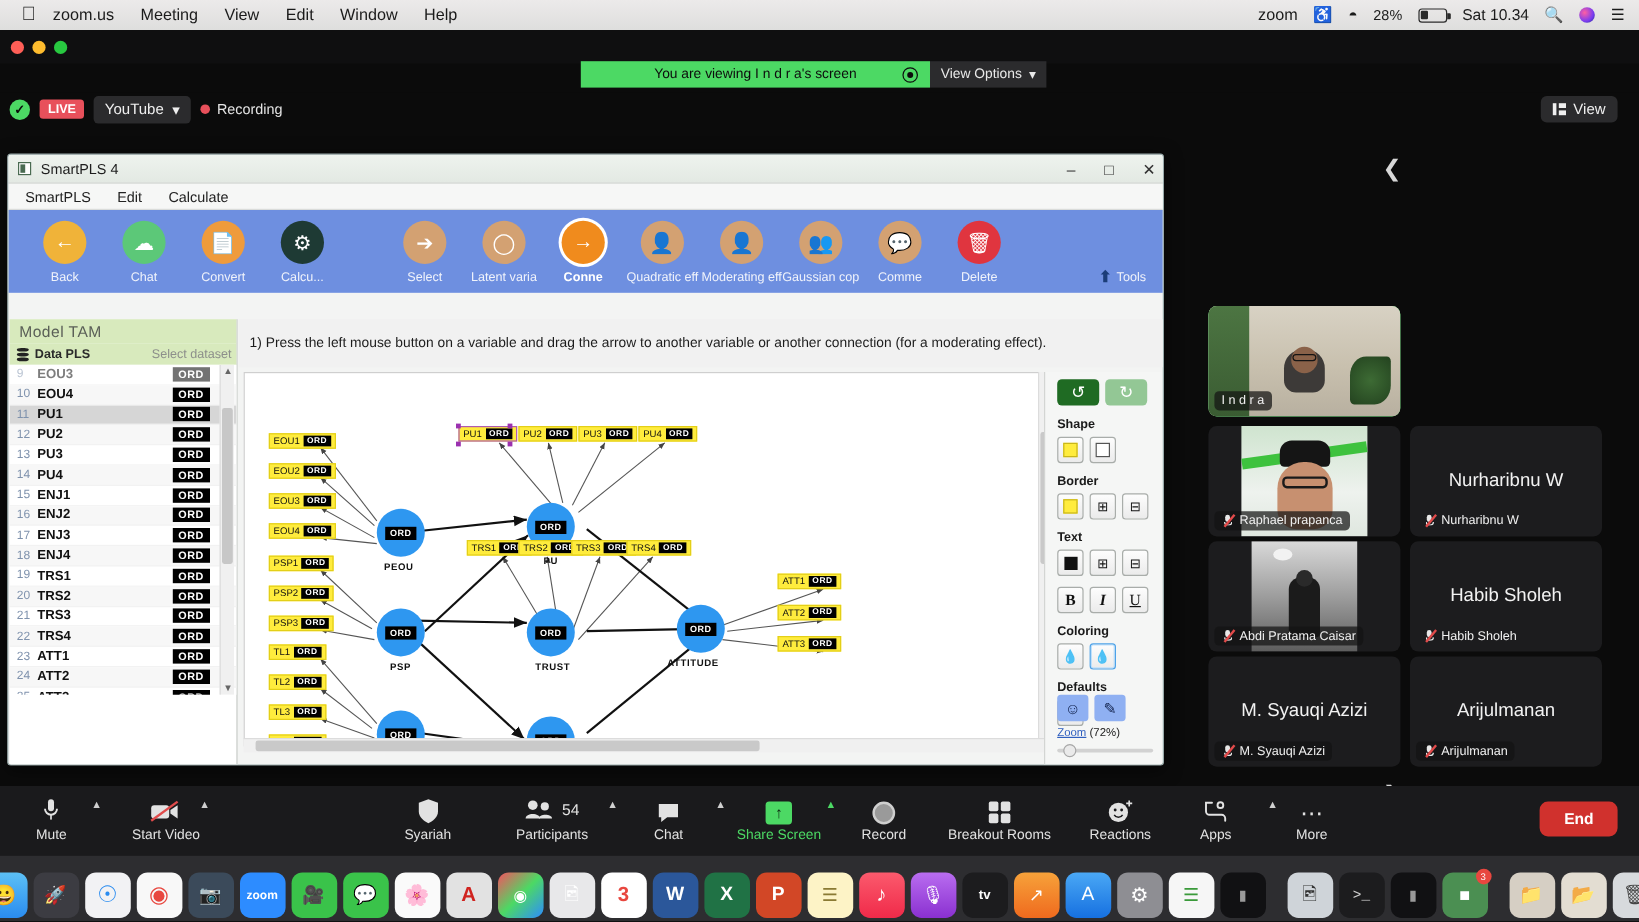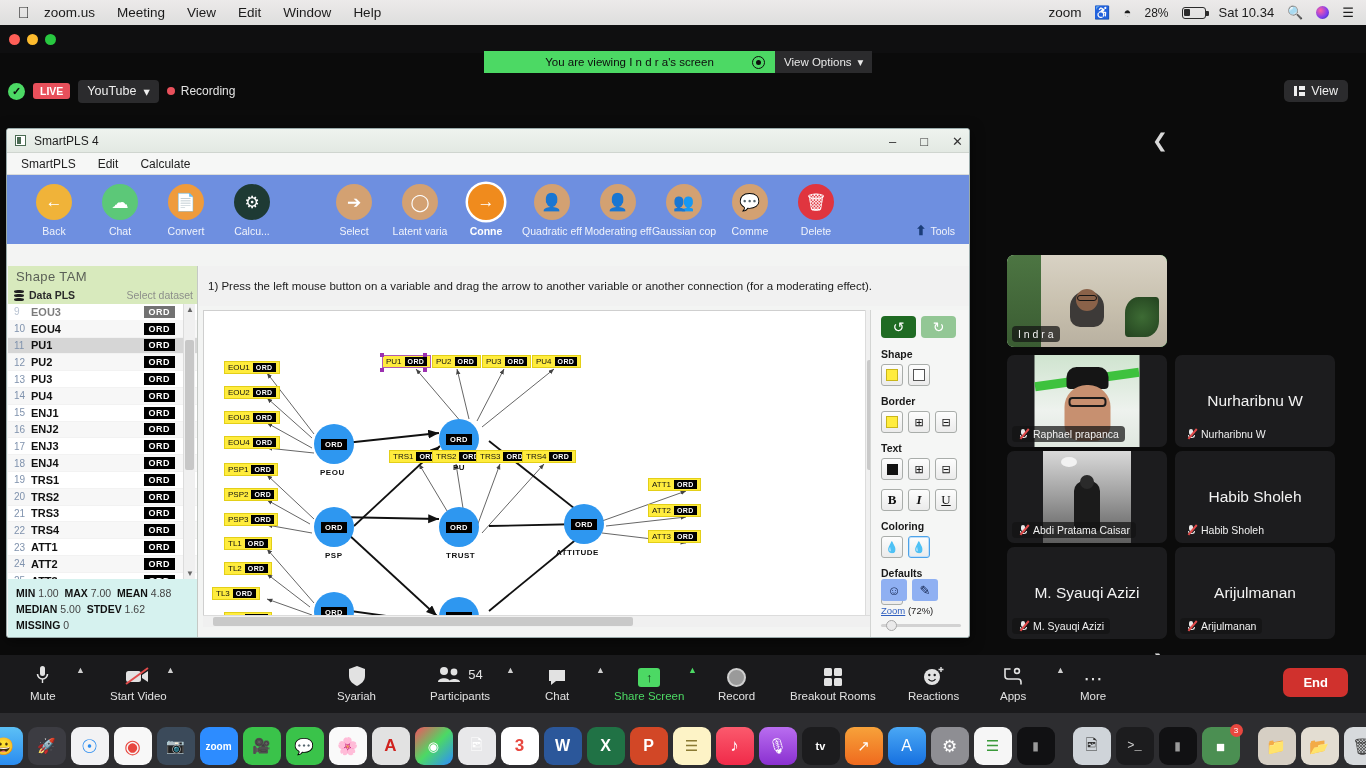--- a/index.html
+++ b/index.html
@@ -352,21 +352,21 @@
         <span class="tbcirc" style="background:#e0353f">🗑</span>
         <span class="tblabel">Delete</span>
       </div>
       <div id="tools-tag">
         <span class="up-arrow">⬆</span>
         <span>Tools</span>
       </div>
     </div>
 
     <div id="datapanel">
-      <div id="dp-head">Shape TAM</div>
+      <div id="dp-head">Model TAM</div>
       <div id="dp-sub">
         <span class="dbicon">
             <i></i>
             <i></i>
             <i></i>
           </span>
         <b>Data PLS</b>
         <span class="sel">Select dataset</span>
       </div>
       <div id="dp-list">
@@ -452,40 +452,20 @@
         </div>
         <div class="dprow">
           <span class="idx">25</span>
           <span class="nm">ATT3</span>
           <span class="ord">ORD</span>
         </div>
         <div id="dp-scroll">
           <span class="ar" style="top:1px">▲</span>
           <span class="thumb"></span>
           <span class="ar" style="bottom:1px">▼</span>
-        </div>
-      </div>
-      <div id="dp-stats">
-        <div>
-          <b>MIN</b>
-          <span class="v">1.00</span>&nbsp;
-          <b>MAX</b>
-          <span class="v">7.00</span>&nbsp;
-          <b>MEAN</b>
-          <span class="v">4.88</span>
-        </div>
-        <div>
-          <b>MEDIAN</b>
-          <span class="v">5.00</span>&nbsp;
-          <b>STDEV</b>
-          <span class="v">1.62</span>
-        </div>
-        <div>
-          <b>MISSING</b>
-          <span class="v">0</span>
         </div>
       </div>
 
     </div>
 
     <div id="hint">
       <span>1) Press the left mouse button on a variable and drag the arrow to another variable or another connection (for a moderating effect).</span>
     </div>
 
     <div id="canvas">
@@ -607,21 +587,21 @@
           <span class="ord">ORD</span>
         </div>
       <div class="indbox" style="left:20px;top:226px">
           <span>TL1</span>
           <span class="ord">ORD</span>
         </div>
       <div class="indbox" style="left:20px;top:251px">
           <span>TL2</span>
           <span class="ord">ORD</span>
         </div>
-      <div class="indbox" style="left:8px;top:276px">
+      <div class="indbox" style="left:20px;top:276px">
           <span>TL3</span>
           <span class="ord">ORD</span>
         </div>
       <div class="indbox" style="left:20px;top:301px">
           <span>TL4</span>
           <span class="ord">ORD</span>
         </div>
 
       <div class="indbox selected" style="left:178px;top:44px">
           <span>PU1</span>

